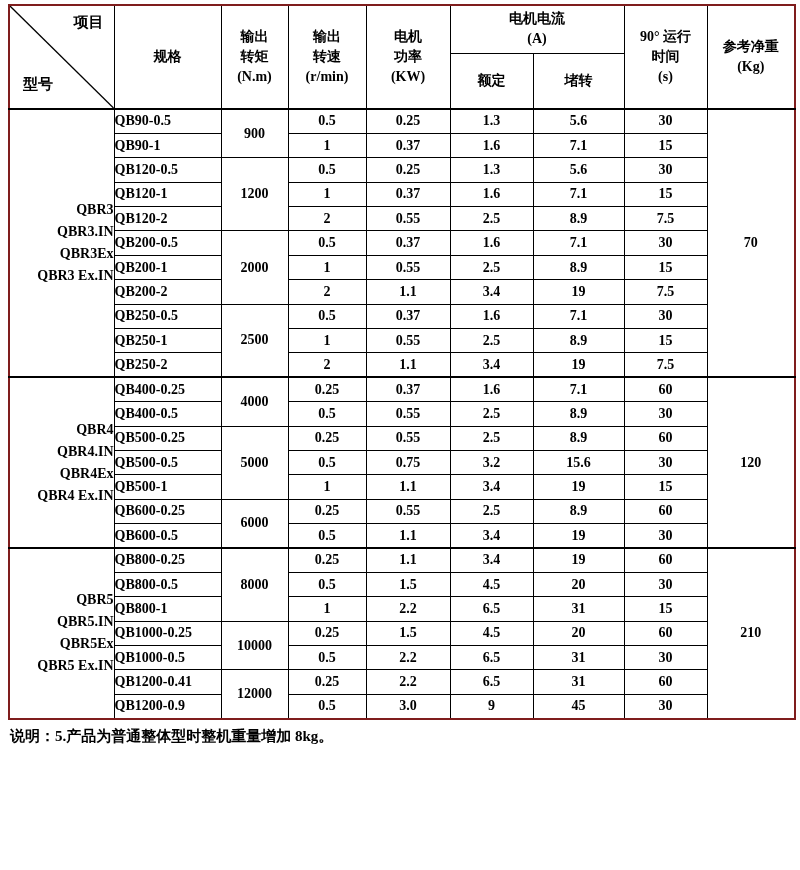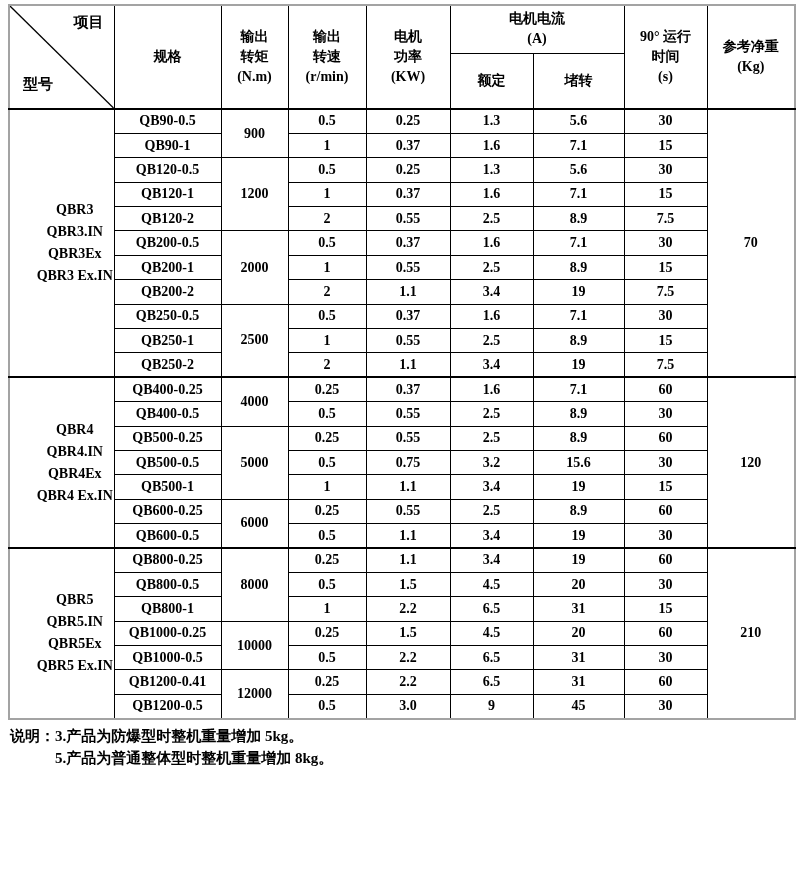--- a/index.html
+++ b/index.html
@@ -9,34 +9,34 @@
     font-family: "Liberation Serif", "DejaVu Serif", serif;
     color: #000; font-weight: bold;
   }
   .page { padding: 4px 7px 0 8px; }
   .title {
     font-size: 22px; font-weight: bold;
     margin: 2px 0 7px 14px; letter-spacing: 0.5px;
   }
   table.spec-table {
     border-collapse: collapse; table-layout: fixed;
-    width: 786px; border: 2px solid #a3a3a3;
+    width: 786px; border: 2px solid #7f1d1d;
   }
   th, td {
     border: 1px solid #000; padding: 0;
     font-size: 14px; font-weight: bold; text-align: center;
     vertical-align: middle; overflow: hidden;
   }
   thead tr.hrow1 { height: 48px; }
   thead tr.hrow2 { height: 56px; }
   tbody tr { height: 24.4px; }
   .hdr { white-space: pre-line; line-height: 20px; font-size: 14px; }
   tr.section-start td { border-top: 2px solid #000; }
-  td.spec-cell { text-align: center; }
-  td.model-cell { text-align: center; padding-left: 26px; line-height: 22px; }
+  td.spec-cell { text-align: left; }
+  td.model-cell { text-align: right; padding-left: 26px; line-height: 22px; }
   
   th.corner { position: relative; padding: 0; }
   th.corner svg { position: absolute; left: 0; top: 0; width: 100%; height: 100%; }
   .corner-top { position: absolute; top: 7px; right: 10px; font-size: 15px; }
   .corner-bottom { position: absolute; bottom: 14px; left: 13px; font-size: 15px; }
   
   .notes { display: flex; margin: 5px 0 0 2px; font-size: 15px; line-height: 22px; }
   .notes-label { flex: 0 0 auto; }
   .notes-items { flex: 1 1 auto; }
 </style>
@@ -307,30 +307,29 @@
         <tr>
           <td class="spec-cell">QB1200-0.41</td>
           <td rowspan="2">12000</td>
           <td>0.25</td>
           <td>2.2</td>
           <td>6.5</td>
           <td>31</td>
           <td>60</td>
         </tr>
         <tr>
-          <td class="spec-cell">QB1200-0.5</td>
+          <td class="spec-cell">QB1200-0.9</td>
           <td>0.5</td>
           <td>3.0</td>
           <td>9</td>
           <td>45</td>
           <td>30</td>
         </tr>
       </tbody>
   </table>
 
   <div class="notes">
     <div class="notes-label">说明：</div>
     <div class="notes-items">
-      <div>3.产品为防爆型时整机重量增加 5kg。</div>
       <div>5.产品为普通整体型时整机重量增加 8kg。</div>
     </div>
   </div>
 </div>
 
 </body></html>

